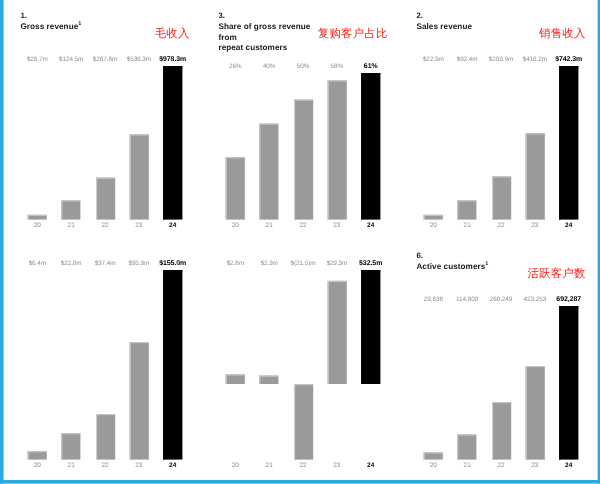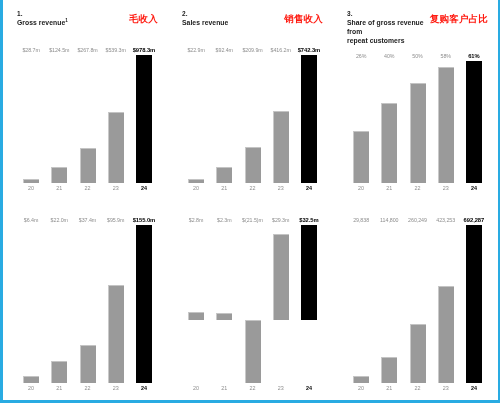--- a/index.html
+++ b/index.html
@@ -72,26 +72,26 @@
     letter-spacing: 0.05px;
     white-space: pre-line;
   }
   .panel-title sup {
     font-size: 4.6px;
     vertical-align: super;
     line-height: 0;
   }
   .panel-zh {
     font-size: 9.5px;
-    font-weight: bold;
+    font-weight: normal;
     color: #FF1A10;
     line-height: 11px;
     white-space: nowrap;
     letter-spacing: 0.2px;
-    margin-top: 4px;
+    margin-top: 14px;
     padding-right: 2px;
   }
 
   
   .values {
     display: flex;
     margin-top: 8px;
     padding-right: 2px;
   }
   .values .cell {
@@ -197,20 +197,61 @@
           <div class="cell">20</div>
           <div class="cell">21</div>
           <div class="cell">22</div>
           <div class="cell">23</div>
           <div class="cell last">24</div>
         </div>
       </div>
       <div class="panel">
         <div class="head">
           <div class="head-left">
+            <div class="panel-num">3.</div>
+            <div class="panel-title"><span>Share of gross revenue from
+repeat customers</span></div>
+          </div>
+          <div class="panel-zh">复购客户占比</div>
+        </div>
+        <div class="values">
+          <div class="cell">26%</div>
+          <div class="cell">40%</div>
+          <div class="cell">50%</div>
+          <div class="cell">58%</div>
+          <div class="cell last">61%</div>
+        </div>
+        <div class="plot">
+          <div class="col">
+            <div class="bar" title="26%" style="bottom: 0%; height: 42.623%;"></div>
+          </div>
+          <div class="col">
+            <div class="bar" title="40%" style="bottom: 0%; height: 65.5738%;"></div>
+          </div>
+          <div class="col">
+            <div class="bar" title="50%" style="bottom: 0%; height: 81.9672%;"></div>
+          </div>
+          <div class="col">
+            <div class="bar" title="58%" style="bottom: 0%; height: 95.082%;"></div>
+          </div>
+          <div class="col">
+            <div class="bar dark" title="61%" style="bottom: 0%; height: 100%;"></div>
+          </div>
+        </div>
+        <div class="axis">
+          <div class="cell">20</div>
+          <div class="cell">21</div>
+          <div class="cell">22</div>
+          <div class="cell">23</div>
+          <div class="cell last">24</div>
+        </div>
+      </div>
+      <div class="panel">
+        <div class="head">
+          <div class="head-left">
             <div class="panel-num">2.</div>
             <div class="panel-title"><span>Sales revenue</span></div>
           </div>
           <div class="panel-zh">销售收入</div>
         </div>
         <div class="values">
           <div class="cell">$22.9m</div>
           <div class="cell">$92.4m</div>
           <div class="cell">$209.9m</div>
           <div class="cell">$416.2m</div>
@@ -235,61 +276,20 @@
         </div>
         <div class="axis">
           <div class="cell">20</div>
           <div class="cell">21</div>
           <div class="cell">22</div>
           <div class="cell">23</div>
           <div class="cell last">24</div>
         </div>
       </div>
       <div class="panel">
-        <div class="head">
-          <div class="head-left">
-            <div class="panel-num">3.</div>
-            <div class="panel-title"><span>Share of gross revenue from
-repeat customers</span></div>
-          </div>
-          <div class="panel-zh">复购客户占比</div>
-        </div>
-        <div class="values">
-          <div class="cell">26%</div>
-          <div class="cell">40%</div>
-          <div class="cell">50%</div>
-          <div class="cell">58%</div>
-          <div class="cell last">61%</div>
-        </div>
-        <div class="plot">
-          <div class="col">
-            <div class="bar" title="26%" style="bottom: 0%; height: 42.623%;"></div>
-          </div>
-          <div class="col">
-            <div class="bar" title="40%" style="bottom: 0%; height: 65.5738%;"></div>
-          </div>
-          <div class="col">
-            <div class="bar" title="50%" style="bottom: 0%; height: 81.9672%;"></div>
-          </div>
-          <div class="col">
-            <div class="bar" title="58%" style="bottom: 0%; height: 95.082%;"></div>
-          </div>
-          <div class="col">
-            <div class="bar dark" title="61%" style="bottom: 0%; height: 100%;"></div>
-          </div>
-        </div>
-        <div class="axis">
-          <div class="cell">20</div>
-          <div class="cell">21</div>
-          <div class="cell">22</div>
-          <div class="cell">23</div>
-          <div class="cell last">24</div>
-        </div>
-      </div>
-      <div class="panel">
         <div class="values">
           <div class="cell">$6.4m</div>
           <div class="cell">$22.0m</div>
           <div class="cell">$37.4m</div>
           <div class="cell">$95.9m</div>
           <div class="cell last">$155.0m</div>
         </div>
         <div class="plot">
           <div class="col">
             <div class="bar" title="$6.4m" style="bottom: 0%; height: 4.12903%;"></div>
@@ -342,20 +342,27 @@
         </div>
         <div class="axis">
           <div class="cell">20</div>
           <div class="cell">21</div>
           <div class="cell">22</div>
           <div class="cell">23</div>
           <div class="cell last">24</div>
         </div>
       </div>
       <div class="panel">
+        <div class="head">
+          <div class="head-left">
+            <div class="panel-num">6.</div>
+            <div class="panel-title"><span>Active customers</span><sup>1</sup></div>
+          </div>
+          <div class="panel-zh">活跃客户数</div>
+        </div>
         <div class="values">
           <div class="cell">29,838</div>
           <div class="cell">114,800</div>
           <div class="cell">260,249</div>
           <div class="cell">423,253</div>
           <div class="cell last">692,287</div>
         </div>
         <div class="plot">
           <div class="col">
             <div class="bar" title="29,838" style="bottom: 0%; height: 4.31006%;"></div>

